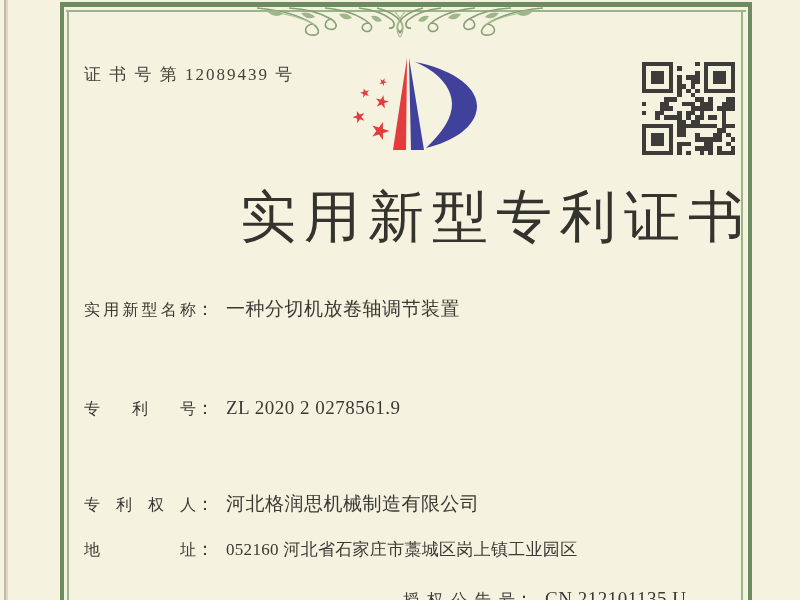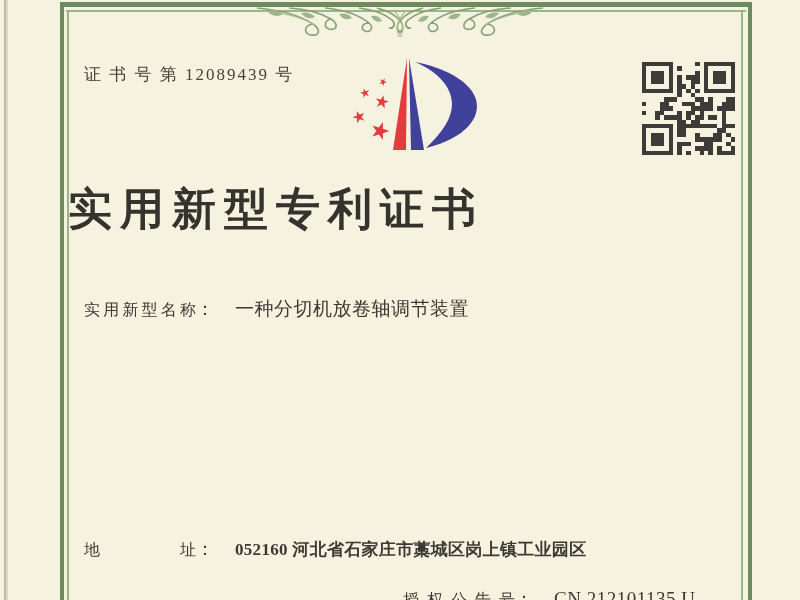--- a/index.html
+++ b/index.html
@@ -26,32 +26,32 @@
   
   .cert-number{
     position:absolute;left:84px;top:63px;
     font-size:17px;letter-spacing:2px;color:#454239;white-space:nowrap;
   }
   .logo{position:absolute;left:348px;top:54px;width:132px;height:100px;}
   .qr{position:absolute;left:642px;top:62px;width:93px;height:93px;}
   
   .title{
     position:absolute;left:60px;top:180px;width:692px;
-    text-align:left;font-size:44px;font-weight:700;
+    text-align:right;font-size:56px;font-weight:400;
     letter-spacing:8px;text-indent:8px;color:#35332d;white-space:nowrap;
   }
   
   .row{position:absolute;left:84px;white-space:nowrap;color:#3b3933;}
   .lbl{
     display:inline-block;width:112px;font-size:16px;vertical-align:baseline;
     text-align:justify;text-align-last:justify;margin-top:19px;
   }
   .colon{font-size:18px;}
-  .val{font-size:19px;margin-left:21px;letter-spacing:0.5px;}
-  .val-small{font-size:17px;letter-spacing:0.3px;font-weight:bold;}
+  .val{font-size:19px;margin-left:12px;letter-spacing:0.5px;}
+  .val-small{font-size:17px;letter-spacing:0.3px;}
   .row-grant{left:403px;font-family:Liberation Serif, serif;}
 </style>
 </head>
 <body>
 
 <div id="root">
 
   <div class="page-edge"></div>
   <div class="page-edge2"></div>
 
@@ -243,20 +243,26 @@
       <rect x="0" y="14" width="7" height="7" fill="#3d3c38"></rect>
       <rect x="1" y="15" width="5" height="5" fill="#f6f2e0"></rect>
       <rect x="2" y="16" width="3" height="3" fill="#3d3c38"></rect>
     </svg>
 
   <div class="title">实用新型专利证书</div>
 
   <div class="row" style="top:281px">
     <span class="lbl">实用新型名称</span><span class="colon">：</span><span class="val">一种分切机放卷轴调节装置</span>
   </div>
+  <div class="row" style="top:380px">
+    <span class="lbl">专利号</span><span class="colon">：</span><span class="val">ZL 2020 2 0278561.9</span>
+  </div>
+  <div class="row" style="top:476px">
+    <span class="lbl">专利权人</span><span class="colon">：</span><span class="val">河北格润思机械制造有限公司</span>
+  </div>
   <div class="row" style="top:521px">
     <span class="lbl">地址</span><span class="colon">：</span><span class="val val-small">052160 河北省石家庄市藁城区岗上镇工业园区</span>
   </div>
   <div class="row row-grant" style="top:571px">
     <span class="lbl">授权公告号</span><span class="colon">：</span><span class="val">CN 212101135 U</span>
   </div>
 
 </div>
 
 </body></html>

